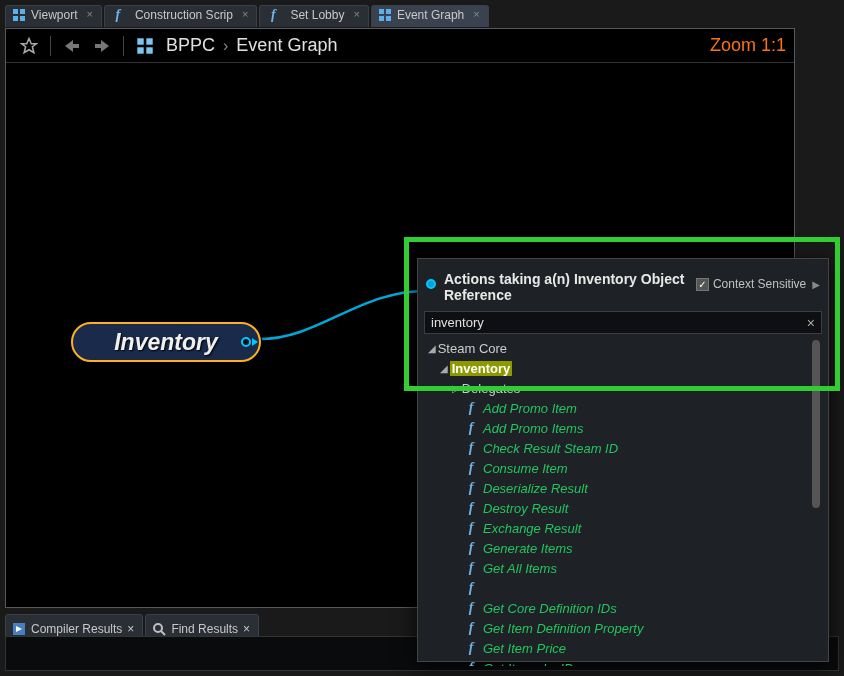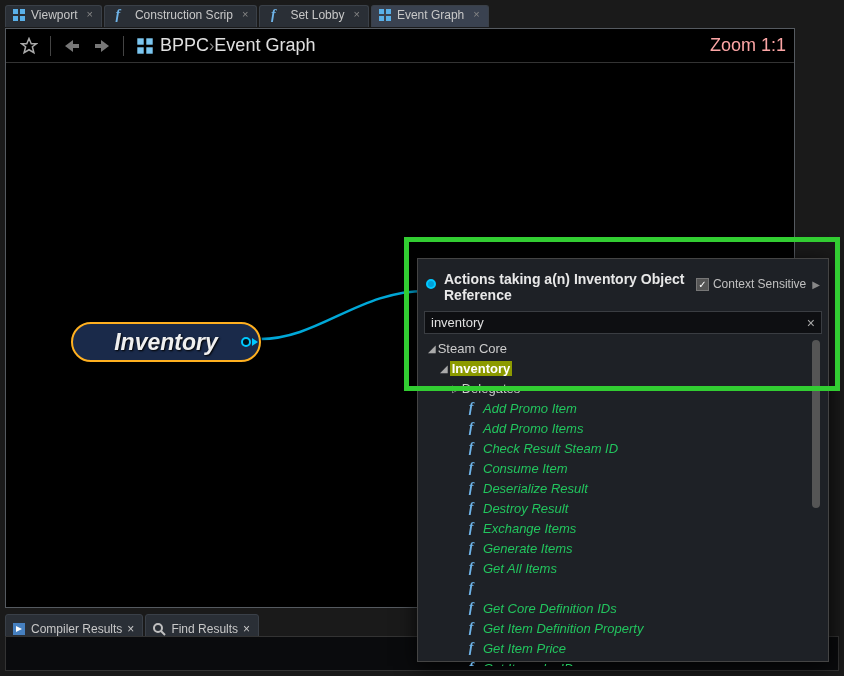--- a/index.html
+++ b/index.html
@@ -63,24 +63,24 @@
       height: 34px;
       border-bottom: 1px solid #333;
       display: flex;
       align-items: center;
       padding: 0 8px;
       color: #e8e8e8;
       font-size: 16px;
     }
     .tool-btn { padding: 4px 6px; display: inline-flex; cursor: pointer; }
     .divider-v { width: 1px; height: 20px; background: #444; margin: 0 6px; }
-    .breadcrumb { display: flex; align-items: center; }
+    .breadcrumb { display: flex; align-items: center; gap: 8px; margin-left: 6px; }
     .crumb { font-size: 18px; color: #e0e0e0; }
     .chevron { color: #888; font-size: 16px; }
-    .zoom { margin-left: auto; color: #fca5a5; font-size: 18px; text-align: right; }
+    .zoom { margin-left: auto; color: #f97316; font-size: 18px; text-align: right; }
 
     
     .node {
       position: absolute;
       left: 65px;
       top: 293px;
       width: 190px;
       height: 40px;
       border-radius: 20px;
       background: #1a2a4a;
@@ -416,21 +416,21 @@
     <div class="tree-row indent4">
         <span class="fn-icon">f</span>
         <span class="fn-label">Deserialize Result</span>
       </div>
     <div class="tree-row indent4">
         <span class="fn-icon">f</span>
         <span class="fn-label">Destroy Result</span>
       </div>
     <div class="tree-row indent4">
         <span class="fn-icon">f</span>
-        <span class="fn-label">Exchange Items</span>
+        <span class="fn-label">Exchange Result</span>
       </div>
     <div class="tree-row indent4">
         <span class="fn-icon">f</span>
         <span class="fn-label">Generate Items</span>
       </div>
     <div class="tree-row indent4">
         <span class="fn-icon">f</span>
         <span class="fn-label">Get All Items</span>
       </div>
     <div class="tree-row indent4">

